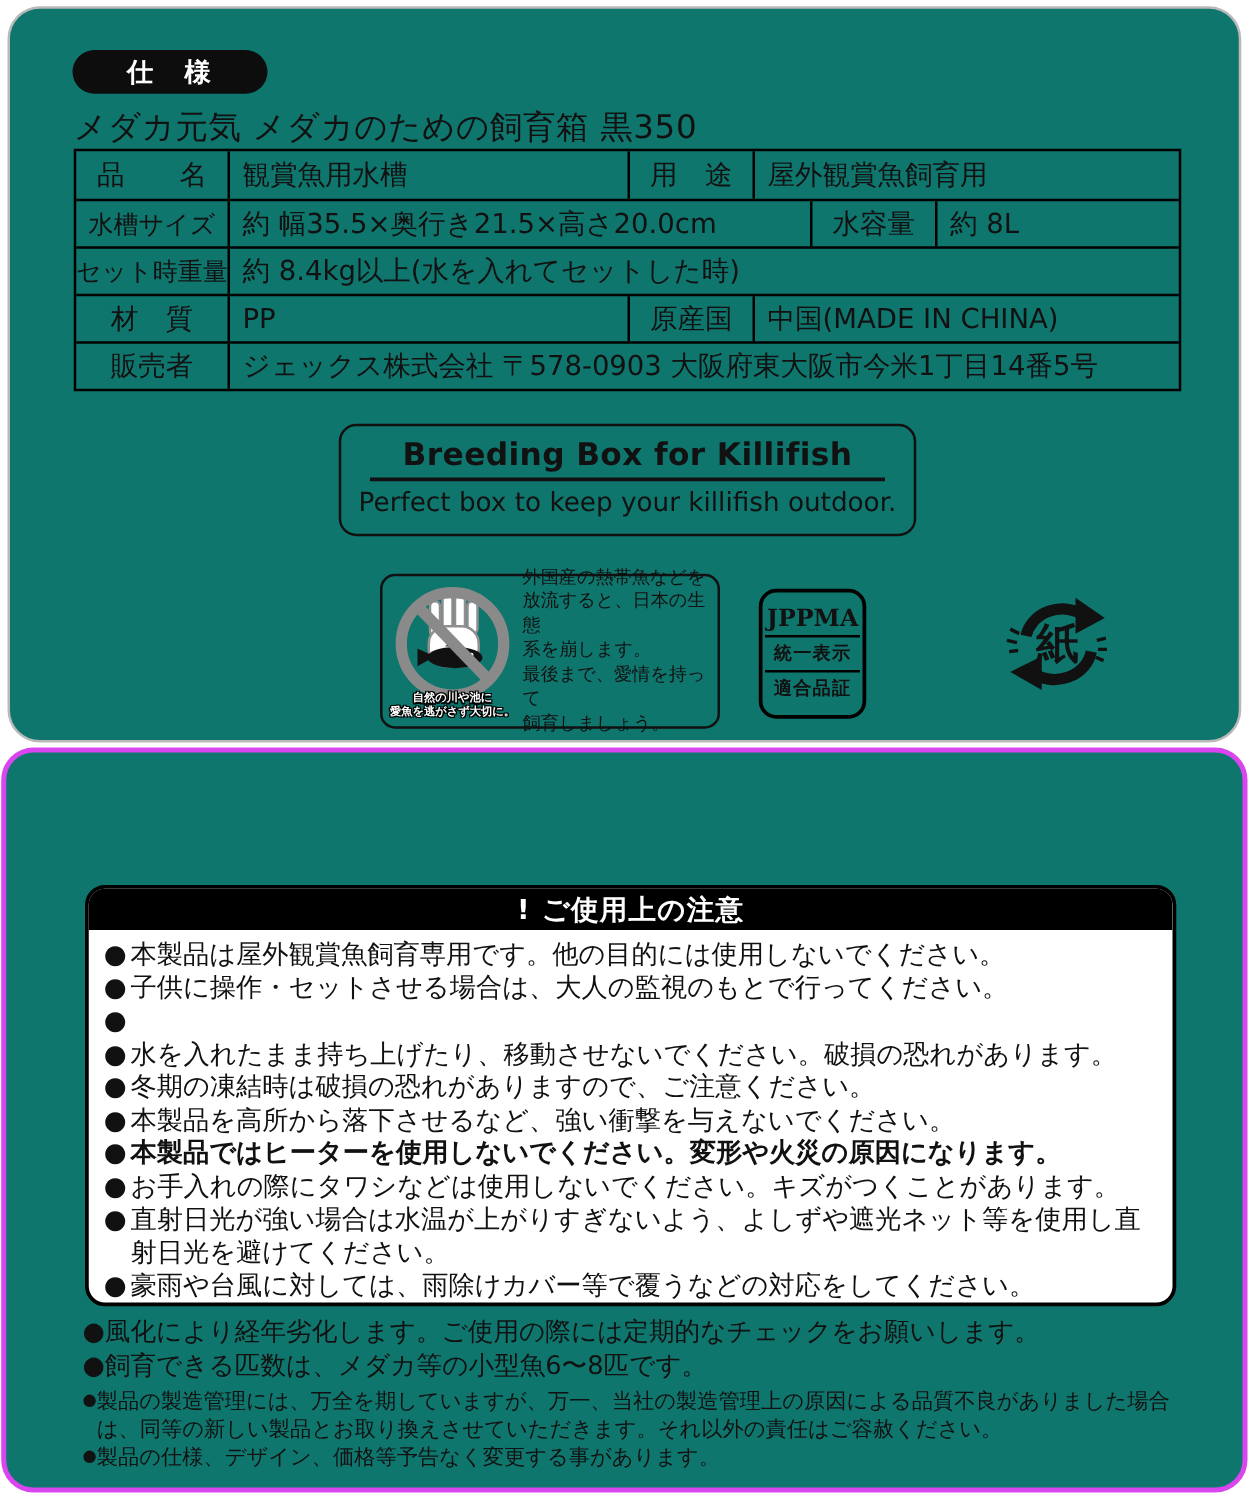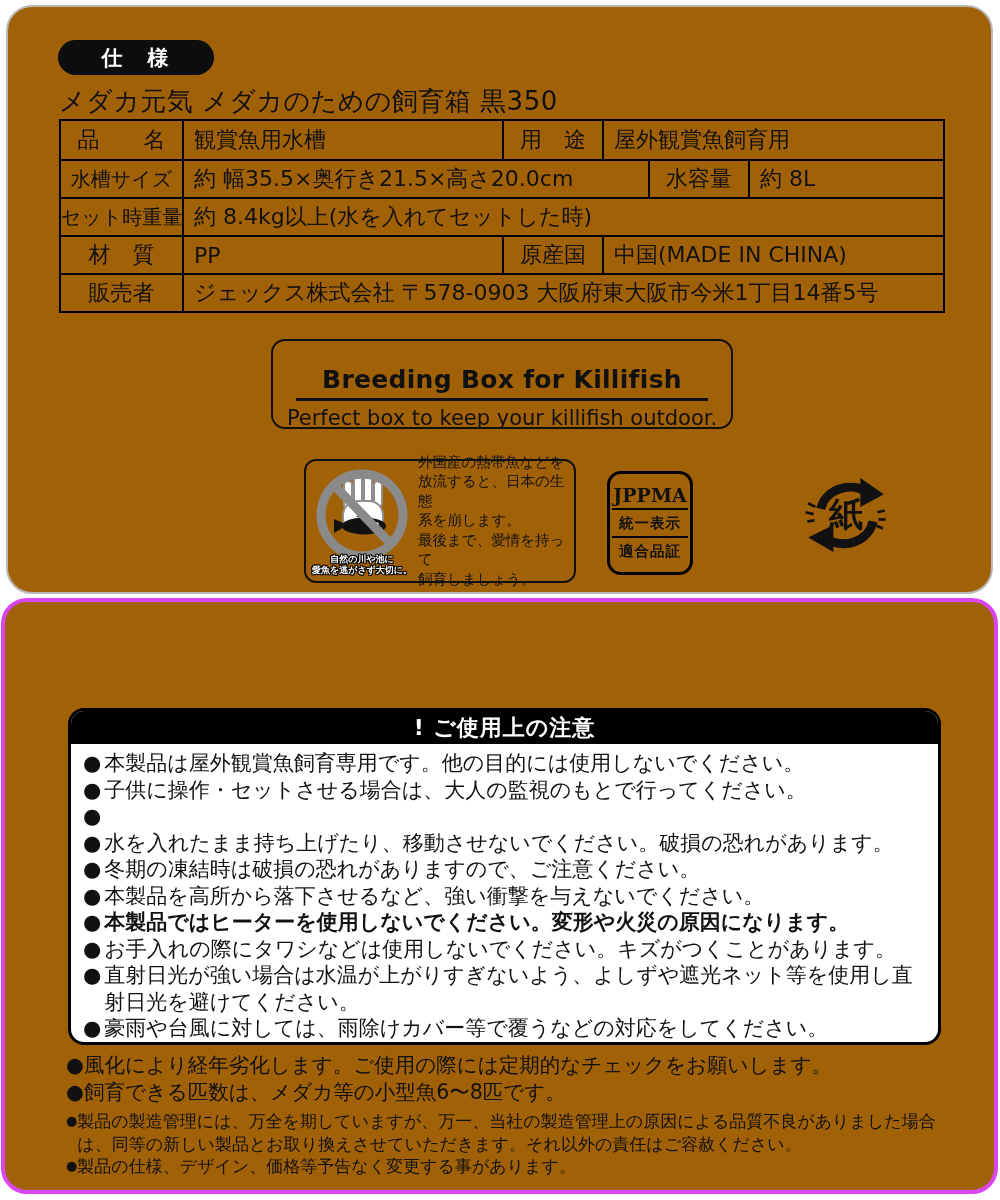--- a/index.html
+++ b/index.html
@@ -2,21 +2,21 @@
 <html><head>
 <meta charset="utf-8">
 <style>
   * { margin:0; padding:0; box-sizing:border-box; }
   html,body { background:#fff; }
   body {
     width:1000px; height:1200px; position:relative;
     font-family:"DejaVu Sans","Liberation Sans",sans-serif;
     color:#111;
   }
-  .panel { position:absolute; background:#a16207; }
+  .panel { position:absolute; background:#0f766e; }
   .panel-top {
     left:6px; top:5px; width:987px; height:589px;
     border:2px solid #b9b9b9; border-radius:26px;
   }
   .panel-bottom {
     left:1px; top:598px; width:997px; height:596px;
     border:4px solid #d946ef; border-radius:26px;
   }
   
   .spec-badge {
@@ -44,21 +44,21 @@
     overflow:hidden; border-left:2px solid #000; padding:0 21px;
   }
   .cell:first-child { border-left:none; }
   .cell.lab { justify-content:center; padding:14px 2px; }
   .cell.val { justify-content:flex-start; padding-left:10px; }
   .cell.small { font-size:20px; }
   
   .en-box {
     position:absolute; left:263px; top:332px; width:462px; height:90px;
     border:2.5px solid #111; border-radius:14px; text-align:center;
-    padding-top:24px;
+    padding-top:8px;
   }
   .en-title { font-size:25px; font-weight:bold; letter-spacing:0.3px; }
   .en-rule { height:2.5px; background:#111; width:90%; margin:4px auto 5px auto; }
   .en-sub { font-size:21px; }
   
   .norelease-box {
     position:absolute; left:296px; top:452px; width:272px; height:124px;
     border:2px solid #111; border-radius:12px; display:flex; align-items:center;
     padding:4px 6px 4px 4px;
   }

